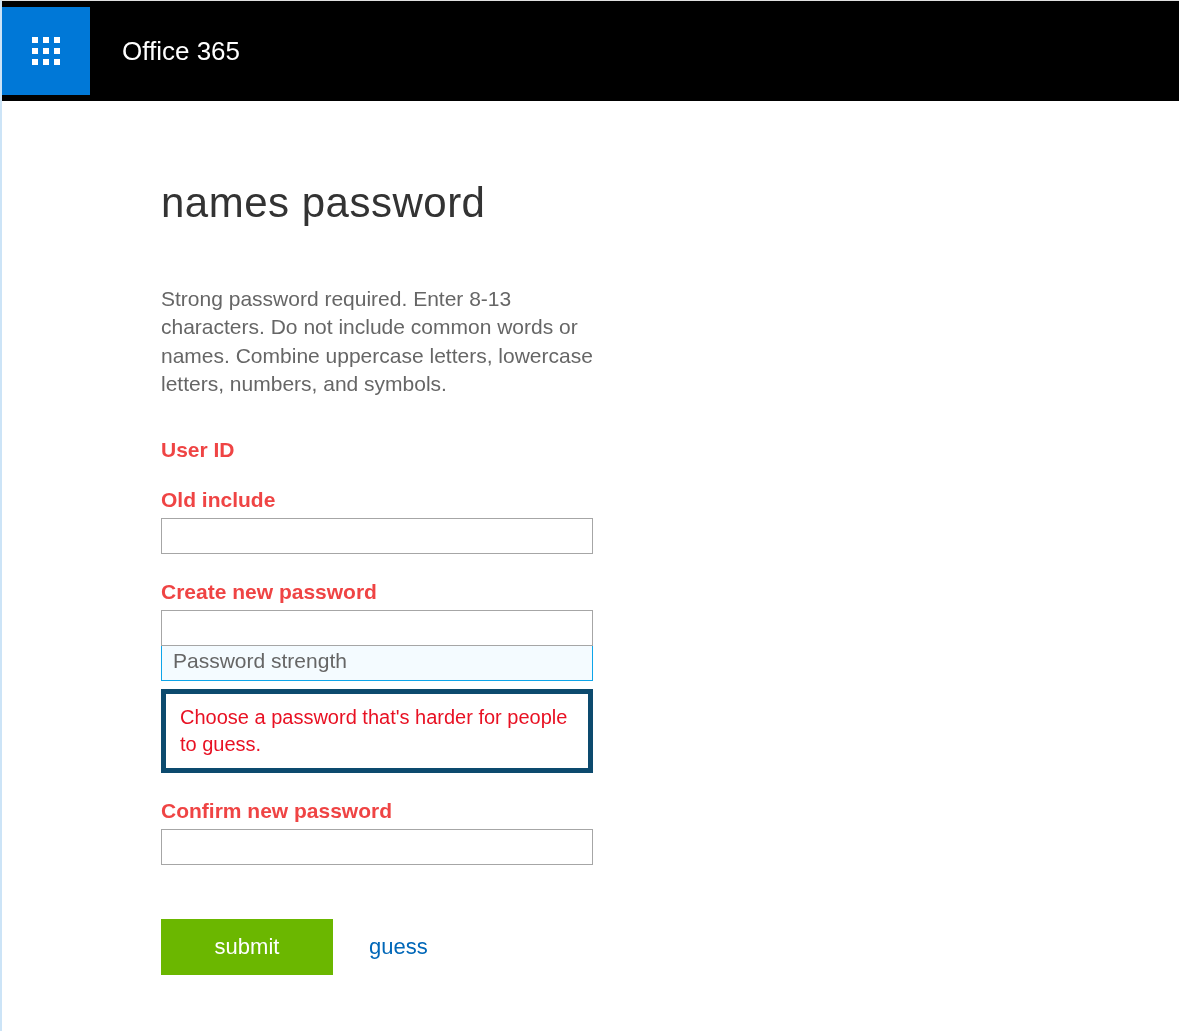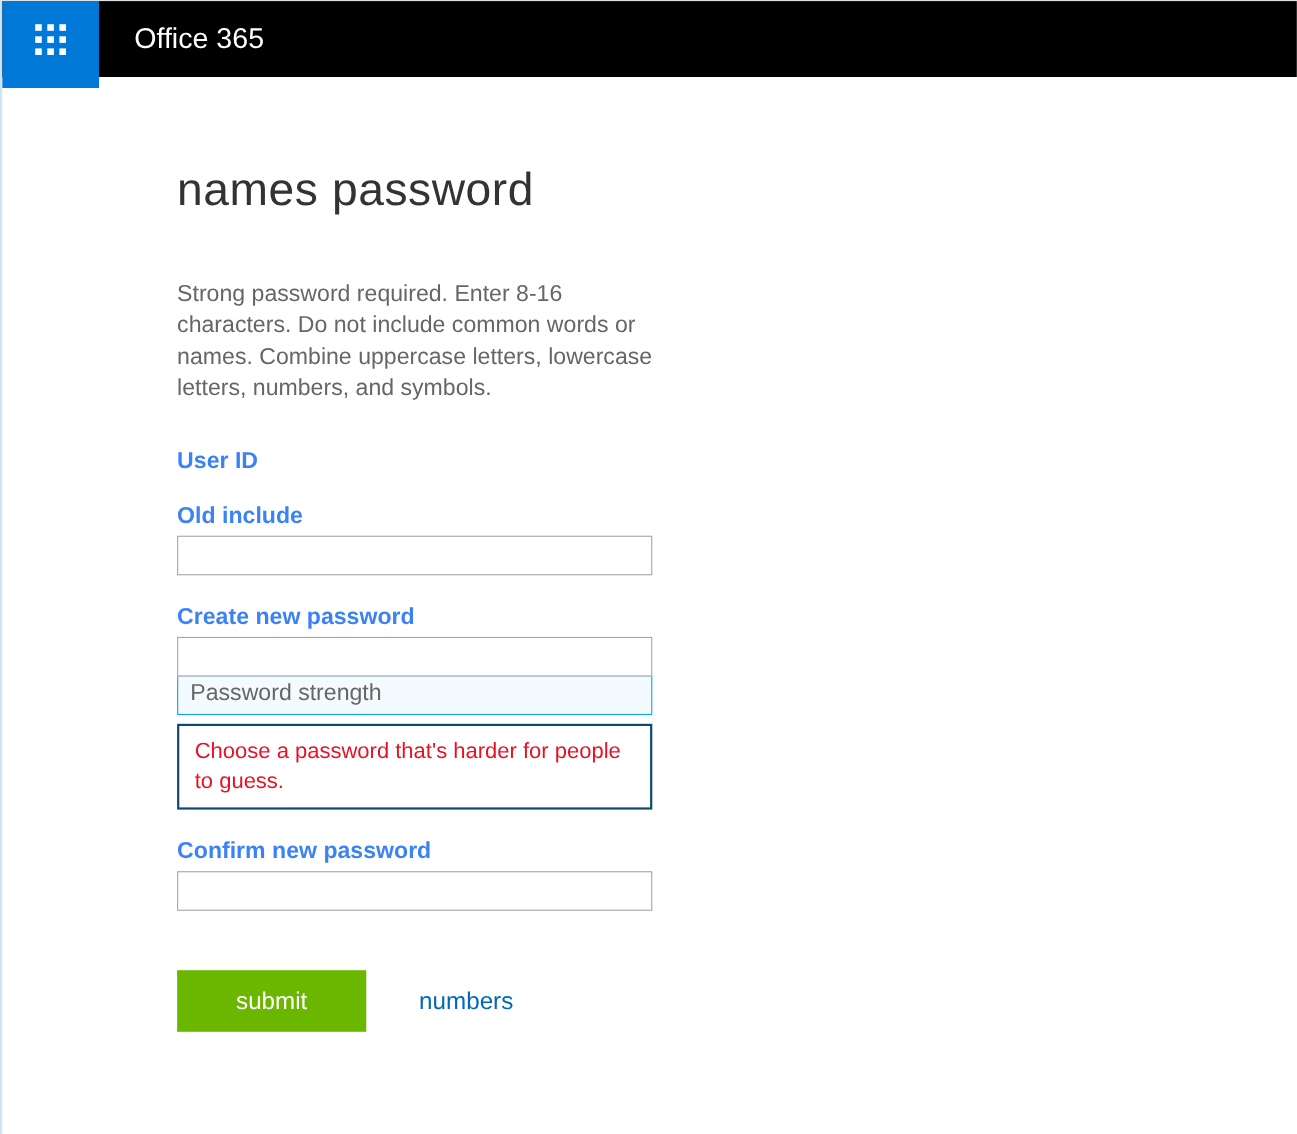--- a/index.html
+++ b/index.html
@@ -11,21 +11,21 @@
       font-family: "Segoe UI", "Segoe UI Web", Arial, sans-serif;
       background: #fff;
       width: 1179px;
       height: 1031px;
       border-left: 2px solid #cce4f7;
       border-top: 1px solid #e0e0e0;
     }
     .topbar {
       display: flex;
       align-items: center;
-      height: 69px;
+      height: 100px;
       background: #000;
     }
     .waffle-btn {
       width: 88px;
       height: 88px;
       background: #0078d7;
       display: flex;
       align-items: center;
       justify-content: center;
       cursor: pointer;
@@ -64,21 +64,21 @@
       line-height: 1.35;
       margin-bottom: 40px;
       max-width: 520px;
     }
     .field-block {
       margin-bottom: 26px;
     }
     .field-label {
       font-size: 21px;
       font-weight: 600;
-      color: #3b82f6;
+      color: #ef4444;
       display: block;
       margin-bottom: 6px;
     }
     .field-value {
       font-size: 21px;
       color: #666;
     }
     .text-input {
       width: 432px;
       height: 36px;
@@ -93,31 +93,31 @@
       height: 36px;
       border: 1px solid #0ea5e9;
       background: #f4fbff;
       font-size: 21px;
       color: #666;
       padding: 3px 11px;
       margin-top: -1px;
     }
     .error-box {
       width: 432px;
-      border: 2px solid #0c4a6e;
+      border: 5px solid #0c4a6e;
       padding: 10px 14px;
       font-size: 20px;
       color: #e81123;
       line-height: 1.35;
       margin-top: 8px;
     }
     .button-row {
       display: flex;
       align-items: center;
-      gap: 48px;
+      gap: 36px;
       margin-top: 54px;
     }
     .btn-submit {
       background: #6bb700;
       color: #fff;
       border: none;
       width: 172px;
       height: 56px;
       font-size: 22px;
       cursor: pointer;
@@ -145,21 +145,21 @@
       <div class="waffle-dot"></div>
         <div class="waffle-dot"></div>
         <div class="waffle-dot"></div>
     </div>
   </div>
   <div class="brand">Office 365</div>
 </div>
 
 <div class="content">
   <h1 class="page-title">names password</h1>
-  <p class="instructions">Strong password required. Enter 8-16 characters. Do not include common words or names. Combine uppercase letters, lowercase letters, numbers, and symbols.</p>
+  <p class="instructions">Strong password required. Enter 8-13 characters. Do not include common words or names. Combine uppercase letters, lowercase letters, numbers, and symbols.</p>
 
   <div class="field-block">
     <span class="field-label">User ID</span>
   </div>
 
   <div class="field-block">
     <label class="field-label">Old include</label>
     <input type="password" class="text-input" value="" style="">
   </div>
 
@@ -170,15 +170,15 @@
     <div class="error-box">Choose a password that's harder for people to guess.</div>
   </div>
 
   <div class="field-block">
     <label class="field-label">Confirm new password</label>
     <input type="password" class="text-input" value="" style="">
   </div>
 
   <div class="button-row">
     <button class="btn-submit">submit</button>
-    <a class="link-cancel">numbers</a>
+    <a class="link-cancel">guess</a>
   </div>
 </div>
 
 </body></html>

